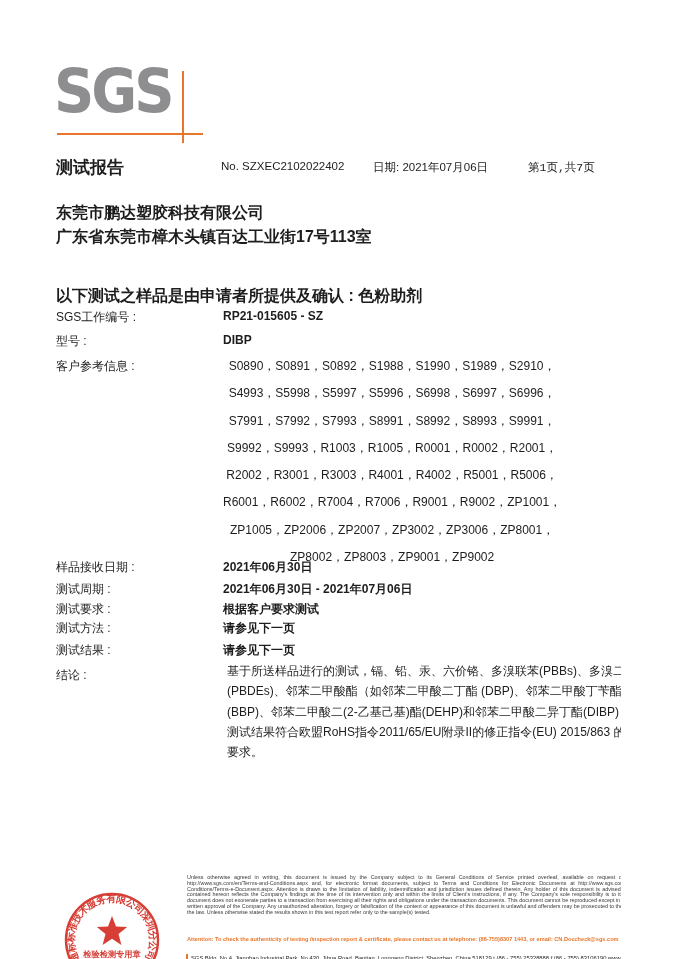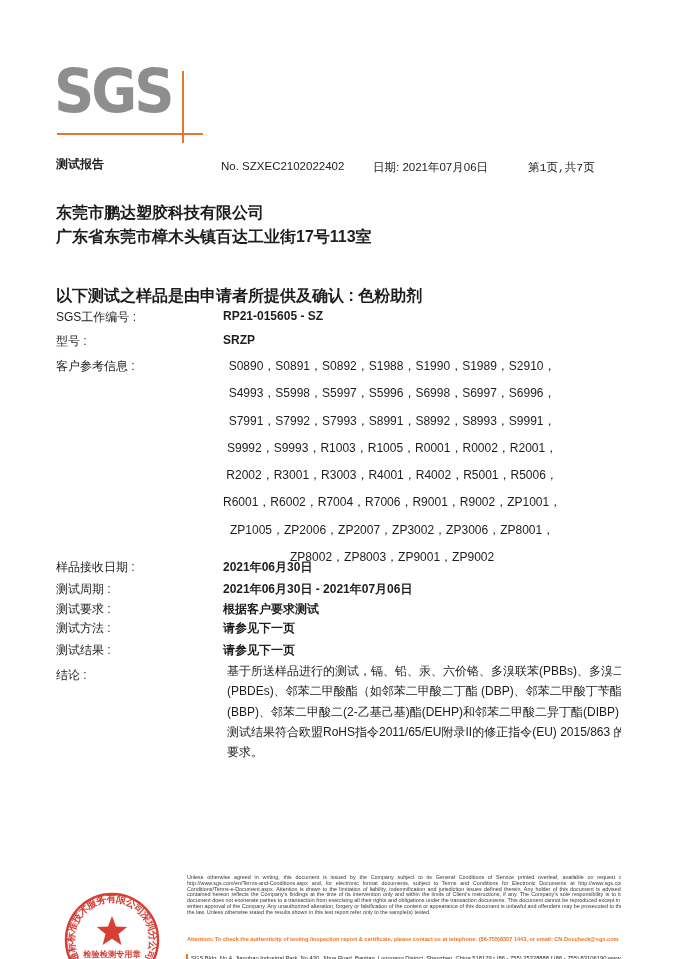--- a/index.html
+++ b/index.html
@@ -12,21 +12,21 @@
   .logo-text{
     position:absolute;left:54px;top:22px;
     font-family:"DejaVu Sans","Liberation Sans",sans-serif;
     font-weight:900;font-size:56px;line-height:1;color:#8e8e90;
     letter-spacing:-3px;transform:scaleY(1.08);transform-origin:top left;
   }
   .crop-h{position:absolute;left:57px;top:94px;width:146px;height:2px;background:#e8762b;}
   .crop-v{position:absolute;left:182px;top:32px;width:2px;height:72px;background:#e8762b;}
 
   
-  .doc-title{position:absolute;left:56px;top:117px;font-size:12px;font-weight:bold;color:#1d1d1d;}
+  .doc-title{position:absolute;left:56px;top:117px;font-size:17px;font-weight:bold;color:#1d1d1d;}
   .hdr-item{position:absolute;top:121px;font-size:11.5px;color:#1d1d1d;padding-left:8px;}
   .hdr-no{left:213px;}
   .hdr-date{left:365px;}
   .hdr-page{left:520px;font-family:Liberation Mono, monospace;}
 
   .body-text{font-size:16px;color:#1d1d1d;font-weight:bold;}
   .applicant-name{position:absolute;left:56px;top:164px;}
   .applicant-addr{position:absolute;left:56px;top:188px;}
   .intro-line{position:absolute;left:56px;top:247px;}
 
@@ -78,21 +78,21 @@
 
   <div class="applicant-name body-text">东莞市鹏达塑胶科技有限公司</div>
   <div class="applicant-addr body-text">广东省东莞市樟木头镇百达工业街17号113室</div>
 
   <div class="intro-line body-text">以下测试之样品是由申请者所提供及确认 : 色粉助剂</div>
 
   <div class="field-label" style="top:270px">SGS工作编号 :</div>
   <div class="field-value" style="top:270px">RP21-015605 - SZ</div>
 
   <div class="field-label" style="top:294px">型号 :</div>
-  <div class="field-value" style="top:294px">SRZP</div>
+  <div class="field-value" style="top:294px">DIBP</div>
 
   <div class="field-label" style="top:319px">客户参考信息 :</div>
   <div class="ref-lines">
     <div>S0890，S0891，S0892，S1988，S1990，S1989，S2910，</div>
     <div>S4993，S5998，S5997，S5996，S6998，S6997，S6996，</div>
     <div>S7991，S7992，S7993，S8991，S8992，S8993，S9991，</div>
     <div>S9992，S9993，R1003，R1005，R0001，R0002，R2001，</div>
     <div>R2002，R3001，R3003，R4001，R4002，R5001，R5006，</div>
     <div>R6001，R6002，R7004，R7006，R9001，R9002，ZP1001，</div>
     <div>ZP1005，ZP2006，ZP2007，ZP3002，ZP3006，ZP8001，</div>

